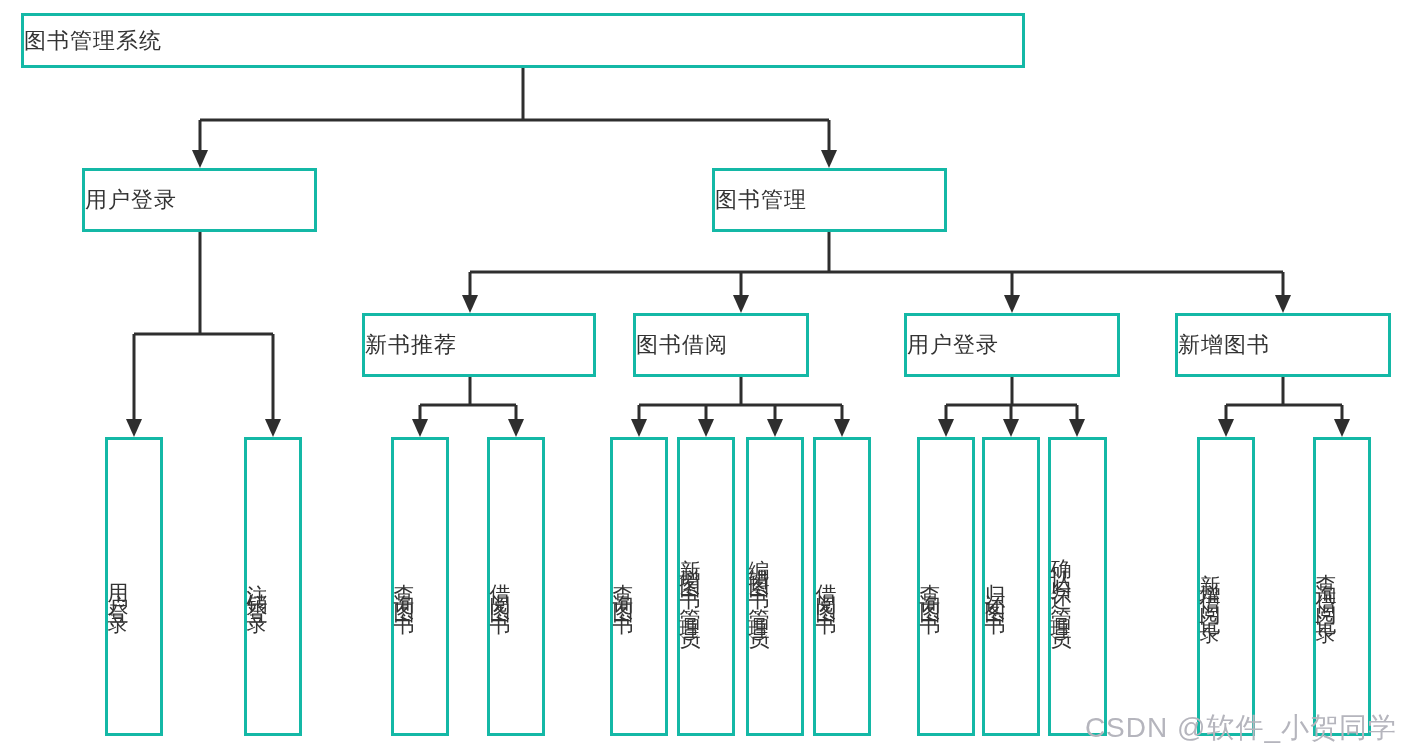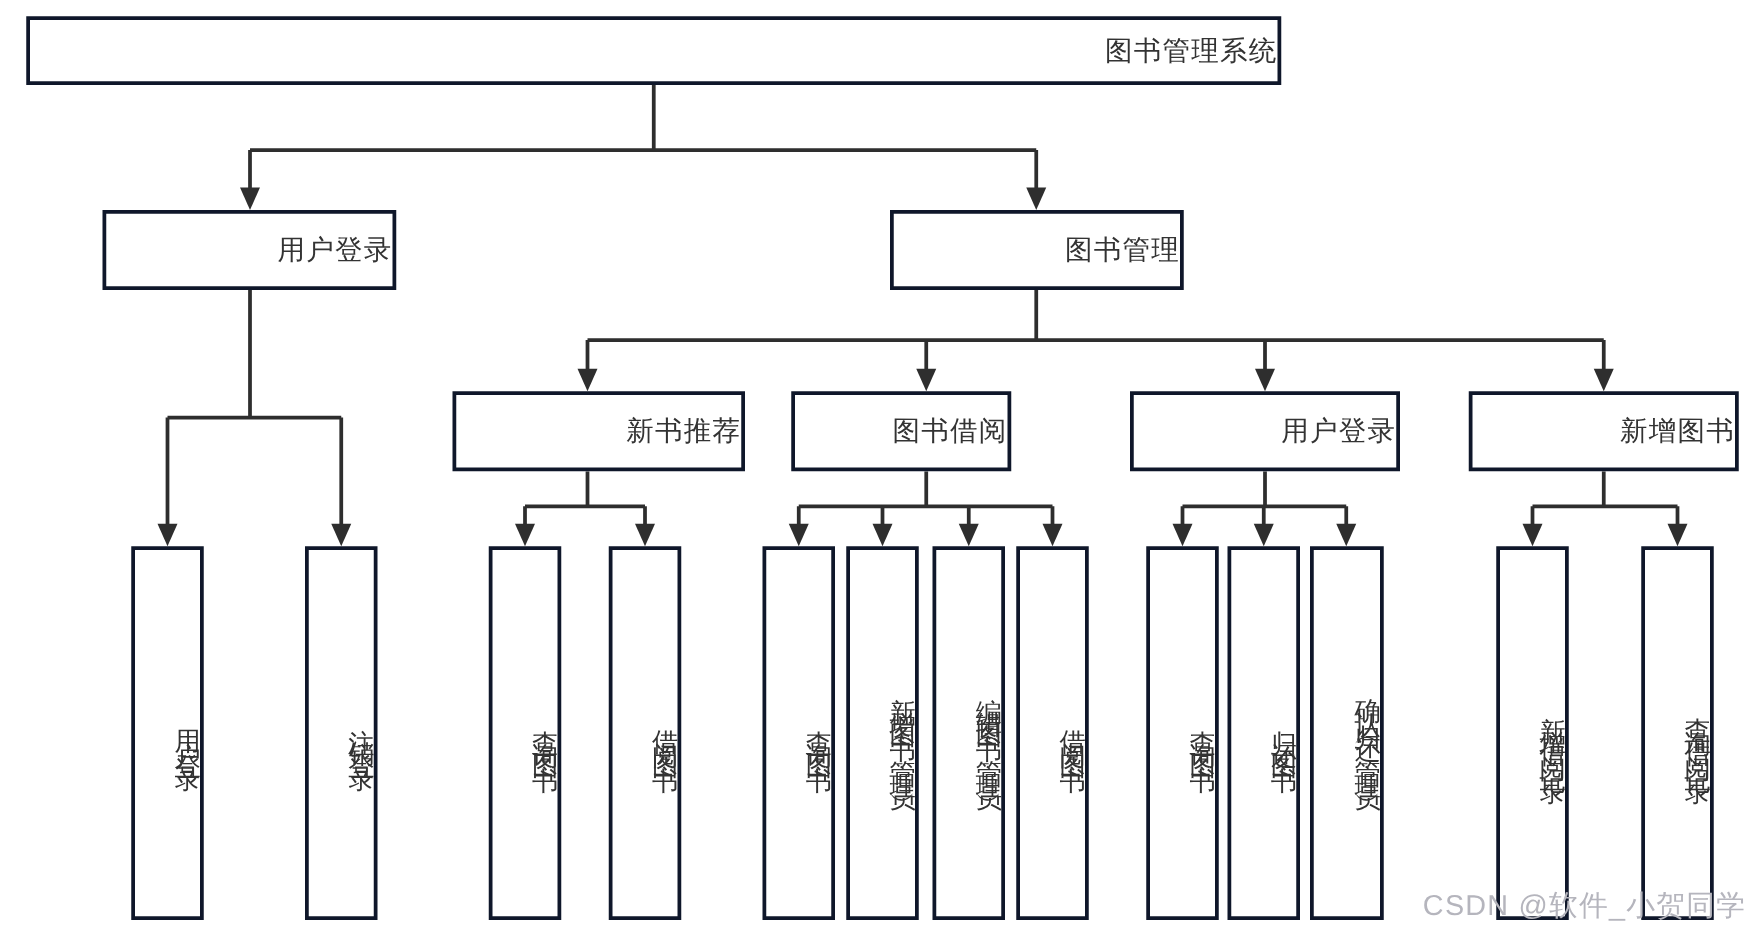--- a/index.html
+++ b/index.html
@@ -8,45 +8,45 @@
     width:1405px;height:747px;
     background:#ffffff;
     font-family:"Liberation Sans","DejaVu Sans",sans-serif;
     overflow:hidden;
   }
   .wires{position:absolute;left:0;top:0;z-index:1;}
   .box{
     position:absolute;
     box-sizing:border-box;
     background:#ffffff;
-    border:3px solid #0f172a;
+    border:3px solid #14b8a6;
     display:flex;
     align-items:center;
-    justify-content:flex-end;
+    justify-content:flex-start;
     color:#333333;
     z-index:2;
   }
   .hbox span{
     font-size:22px;
     letter-spacing:1px;
     white-space:nowrap;
   }
   .vbox span{
     writing-mode:vertical-rl;
     text-orientation:mixed;
     font-size:21px;
     letter-spacing:10px;
     line-height:1;
   }
   .watermark{
     position:absolute;
     right:8px;
     top:709px;
     z-index:3;
-    font-size:23px;
+    font-size:28px;
     color:#b5b5bd;
     letter-spacing:1px;
     white-space:nowrap;
   }
 </style>
 </head>
 <body>
 
 <div class="stage">
 

